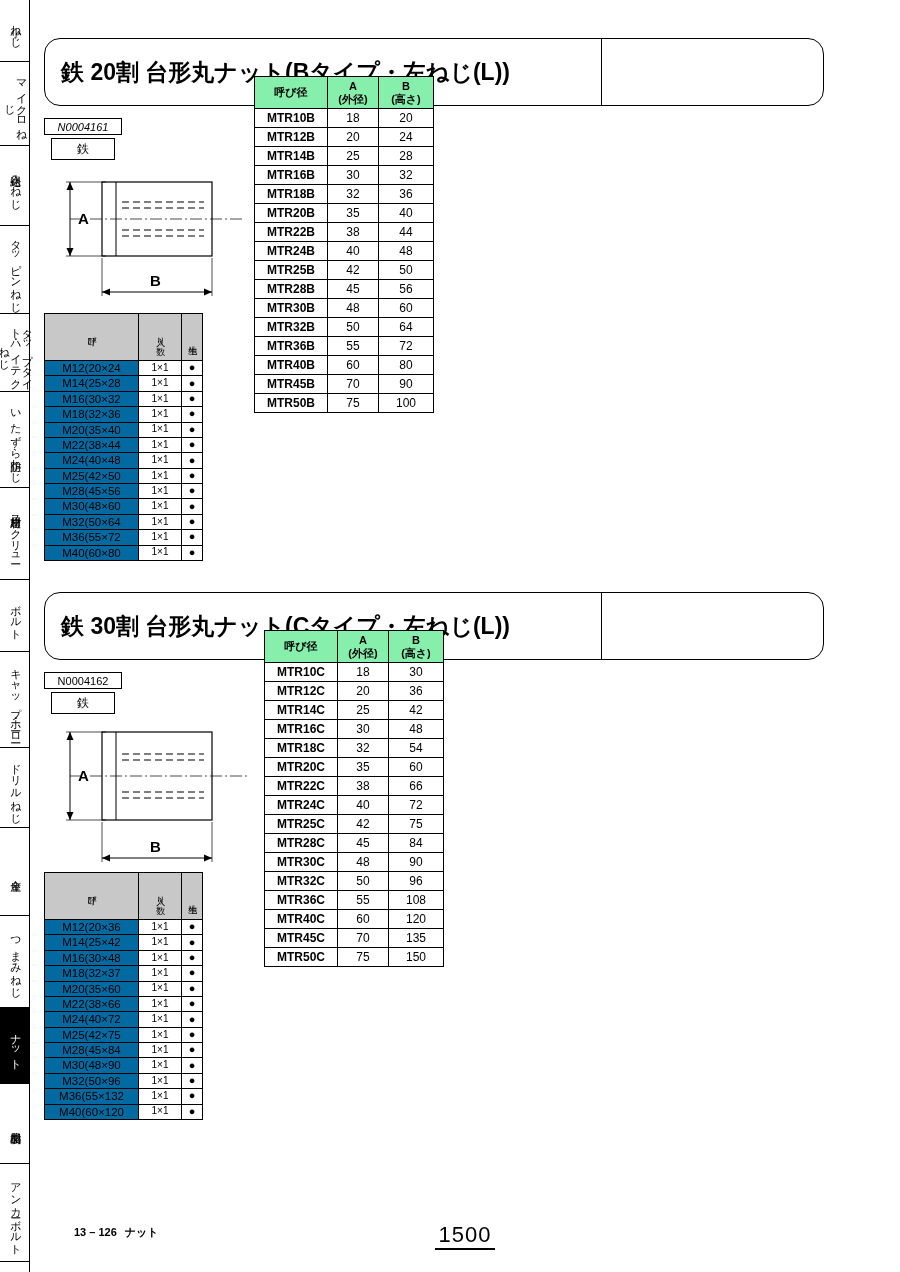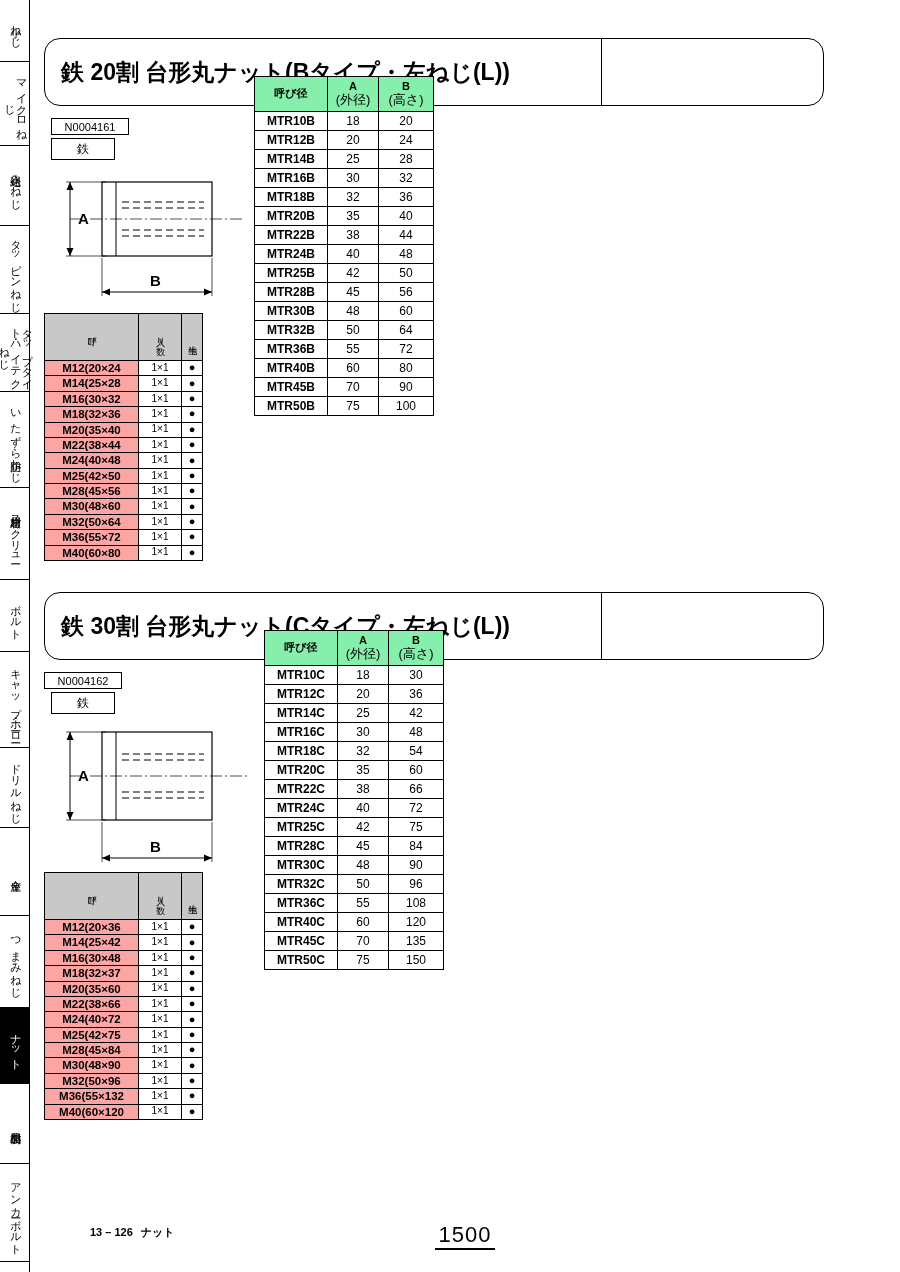--- a/index.html
+++ b/index.html
@@ -103,55 +103,55 @@
     height:46px;
     font-size:9px;
   }
   table.spec thead th span.vt{
     writing-mode:vertical-rl;
     display:inline-block;
     line-height:1.05;
     letter-spacing:0px;
   }
   table.spec td.name{
-    width:93px;background:#fca5a5;font-size:11.5px;font-weight:bold;
+    width:93px;background:#0369a1;font-size:11.5px;font-weight:normal;
     height:14px;
   }
   table.spec td.qty{width:42px;font-size:10px;}
   table.spec td.dot{width:20px;font-size:11px;}
 
   
   table.dim{
     position:absolute;
     border-collapse:collapse;
     font-size:12px;
     background:#fff;
   }
   table.dim th{
     background:#86efac;
     border:1px solid #000;
     font-size:11px;
     font-weight:bold;
     line-height:1.15;
     padding:3px 2px;
   }
-  table.dim th .sub{font-size:13px;font-weight:normal;display:block;}
+  table.dim th .sub{font-size:11px;font-weight:bold;display:block;}
   table.dim td{
     border:1px solid #000;
     text-align:center;
     padding:1px 2px;
     height:16px;
   }
   table.dim td.nm{font-weight:bold;width:68px;text-align:center;margin-left:20px;}
   table.dim td.va{width:46px;}
   table.dim td.vb{width:50px;}
 
   
   .footer-left{
-    position:absolute;left:60px;top:1225px;
+    position:absolute;left:44px;top:1225px;
     font-size:11px;font-weight:bold;
   }
   .footer-left .lbl{font-weight:bold;margin-left:8px;}
   .footer-page{
     position:absolute;left:0;top:1222px;width:870px;
     text-align:center;
     font-size:22px;
   }
   .footer-page span{
     border-bottom:2px solid #000;
@@ -212,21 +212,21 @@
 
 <div class="page">
 
   <div class="section" style="top:38px;">
 
     <div class="titlebar" style="left:14px;top:0;">
       <div class="t-text">鉄 20割 台形丸ナット(Bタイプ・左ねじ(L))</div>
       <div class="t-right"></div>
     </div>
 
-    <div class="codebox" style="left:21px;top:80px;">N0004161</div>
+    <div class="codebox" style="left:14px;top:80px;font-style:italic;">N0004161</div>
     <div class="matbox" style="left:21px;top:100px;">鉄</div>
 
     <div class="drawing" style="left:14px;top:130px;">
       <svg width="210" height="160" viewBox="0 0 210 160">
 
         <rect x="58" y="14" width="110" height="74" fill="none" stroke="#000" stroke-width="1.2"></rect>
         <line x1="72" y1="14" x2="72" y2="88" stroke="#000" stroke-width="1"></line>
 
         <line x1="78" y1="34" x2="160" y2="34" stroke="#000" stroke-width="1.1" stroke-dasharray="7,4"></line>
         <line x1="78" y1="40" x2="160" y2="40" stroke="#000" stroke-width="1.1" stroke-dasharray="7,4"></line>

